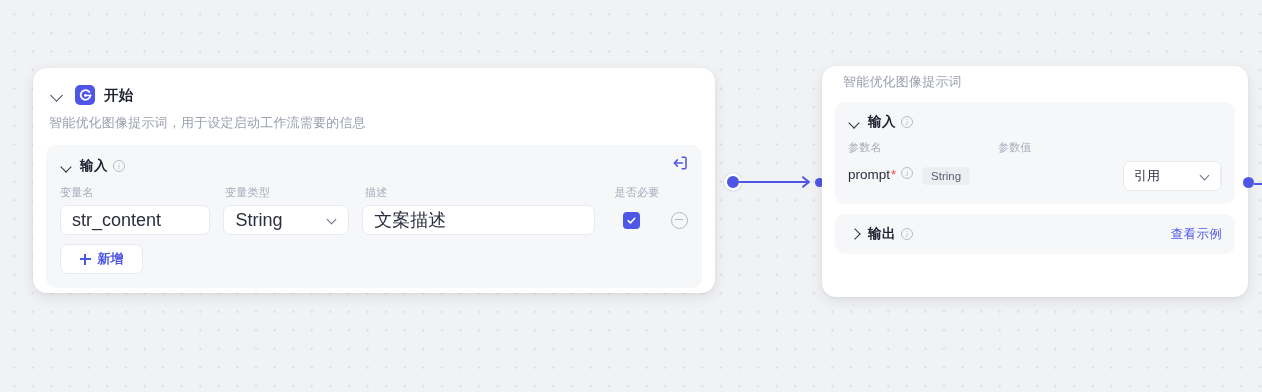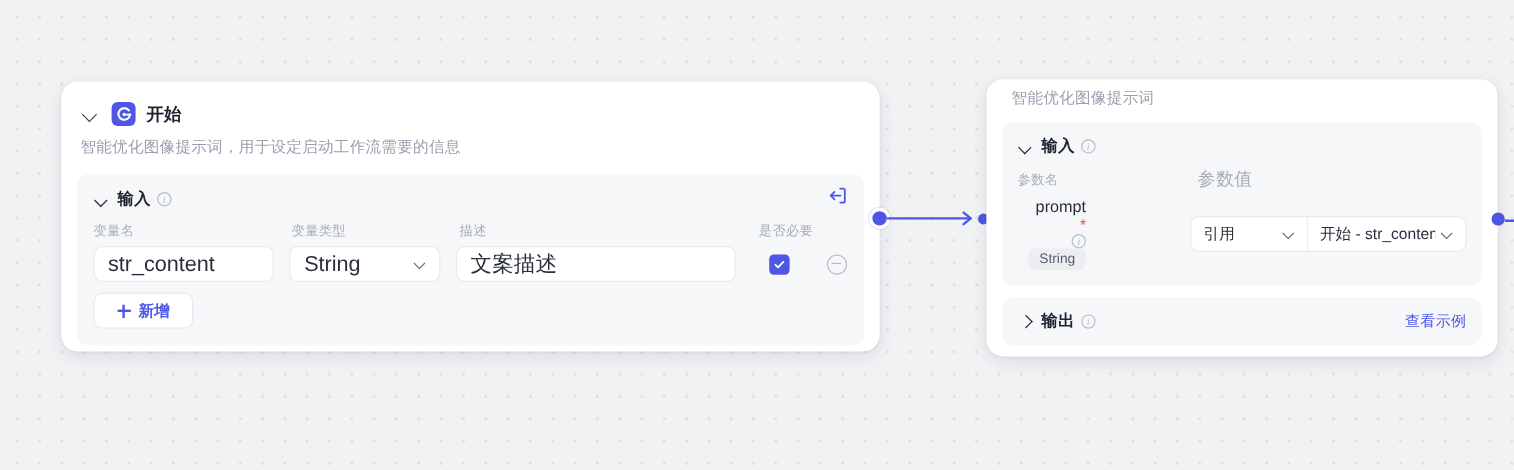--- a/index.html
+++ b/index.html
@@ -23,21 +23,21 @@
   .canvas { position: absolute; inset: 0; }
 
   
   .node {
     position: absolute;
     background: #ffffff;
     border-radius: 14px;
     box-shadow: 0 4px 14px rgba(20, 24, 40, 0.09), 0 1px 3px rgba(20,24,40,0.05);
   }
 
-  .node-start { left: 51px; top: 68px; width: 682px; height: 225px; }
+  .node-start { left: 33px; top: 68px; width: 682px; height: 225px; }
   .node-prompt { left: 822px; top: 66px; width: 426px; height: 231px; }
 
   
   .node-head {
     display: flex;
     align-items: center;
     padding: 14px 16px 0 16px;
     height: 40px;
   }
   .node-prompt .node-head { padding-top: 12px; }
@@ -273,27 +273,27 @@
   }
   .plus::before, .plus::after {
     content:""; position:absolute; background:#4e56e6;
   }
   .plus::before { left:0; top:4.8px; width:11px; height:1.5px; }
   .plus::after { top:0; left:4.8px; height:11px; width:1.5px; }
 
   
   .p-labels { display:flex; align-items:center; padding-top: 7px; }
   .pl1 { width: 150px; font-size:11px; color:#a8adba; letter-spacing:.3px;}
-  .pl2 { font-size:15px; color:#a8adba; letter-spacing:.3px; }
+  .pl2 { font-size:11px; color:#a8adba; letter-spacing:.3px; }
 
   .p-row { display:flex; align-items:center; margin-top: 6px; }
   .p-name {
     font-size: 13.5px;
     color: #2b2f3d;
-    display: flex; align-items: flex-end; flex-direction: column;
+    display: flex; align-items: flex-start;
   }
   .star { color: #f04a4a; font-size: 13px; margin-left:1px; }
   .type-badge {
     margin-left: 9px;
     background: #eceef2;
     border-radius: 5px;
     padding: 3px 9px;
     font-size: 11.5px;
     color: #5b6072;
   }
@@ -458,24 +458,20 @@
           <span>prompt</span>
           <span class="star">*</span>
           <span class="info-i">i</span>
           <span class="type-badge">String</span>
         </div>
         <div class="p-value">
           <div class="pv-seg a">
             <span>引用</span>
             <span class="caret"></span>
           </div>
-          <div class="pv-seg b">
-            <span class="txt">开始 - str_conten</span>
-            <span class="caret"></span>
-          </div>
         </div>
       </div>
     </div>
 
     <div class="out-panel">
       <div class="panel-chev right"></div>
       <div class="panel-title">输出</div>
       <div class="info-i">i</div>
       <div class="panel-link">查看示例</div>
     </div>

